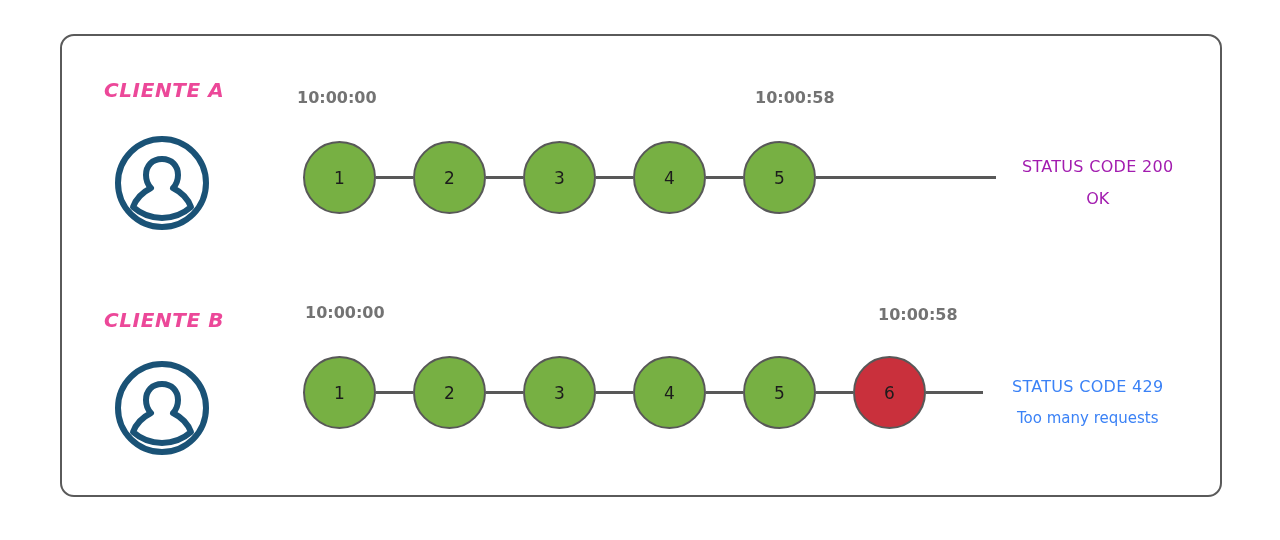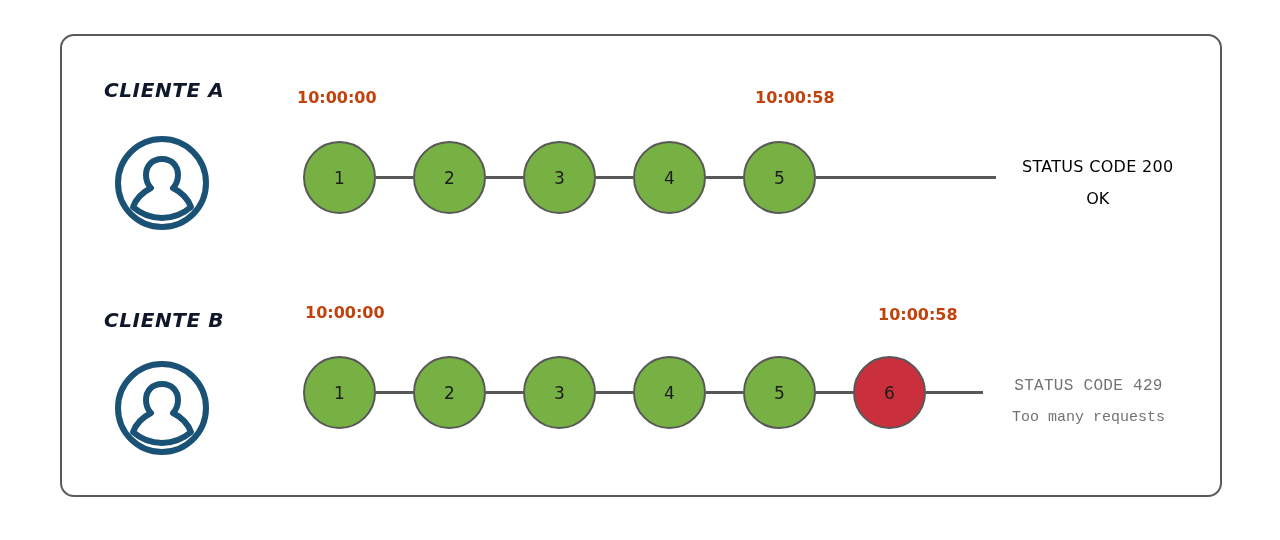--- a/index.html
+++ b/index.html
@@ -46,38 +46,38 @@
 
   .client-label {
     position: absolute;
     left: 104px;
     top: 78px;
     font-family: "DejaVu Sans", sans-serif;
     font-size: 20px;
     font-style: italic;
     font-weight: 700;
     letter-spacing: 0.6px;
-    color: #0f172a;
+    color: #ec4899;
     white-space: nowrap;
   }
 
   .avatar {
     position: absolute;
     left: 112px;
     top: 133px;
     width: 100px;
     height: 100px;
   }
 
   .timestamp {
     position: absolute;
     font-family: "DejaVu Sans", sans-serif;
     font-size: 16px;
     font-weight: 700;
-    color: #c2410c;
+    color: #737373;
     white-space: nowrap;
   }
   .ts-a-start { left: 297px; top: 88px; }
   .ts-a-end   { left: 755px; top: 88px; }
   .ts-b-start { left: 305px; top: 303px; }
   .ts-b-end   { left: 878px; top: 305px; }
 
   
   .chain {
     position: absolute;
@@ -121,29 +121,28 @@
   .status {
     position: absolute;
     font-family: "DejaVu Sans", sans-serif;
     text-align: center;
     line-height: 1.24;
     white-space: nowrap;
   }
   .status-a {
     left: 1022px;
     top: 157px;
-    color: #000000;
+    color: #a21caf;
     font-size: 16px;
   }
   .status-b {
     left: 1012px;
     top: 377px;
-    color: #737373;
+    color: #3b82f6;
     font-size: 16px;
-    font-family: Liberation Mono, monospace;
   }
   .status .line1 { display: block; letter-spacing: 0.3px; }
   .status .line2 { display: block; margin-top: 12px; }
   .status-b .line2 { font-size: 15px; text-align: center; }
 </style>
 </head>
 <body>
 
 <div id="canvas">
 

